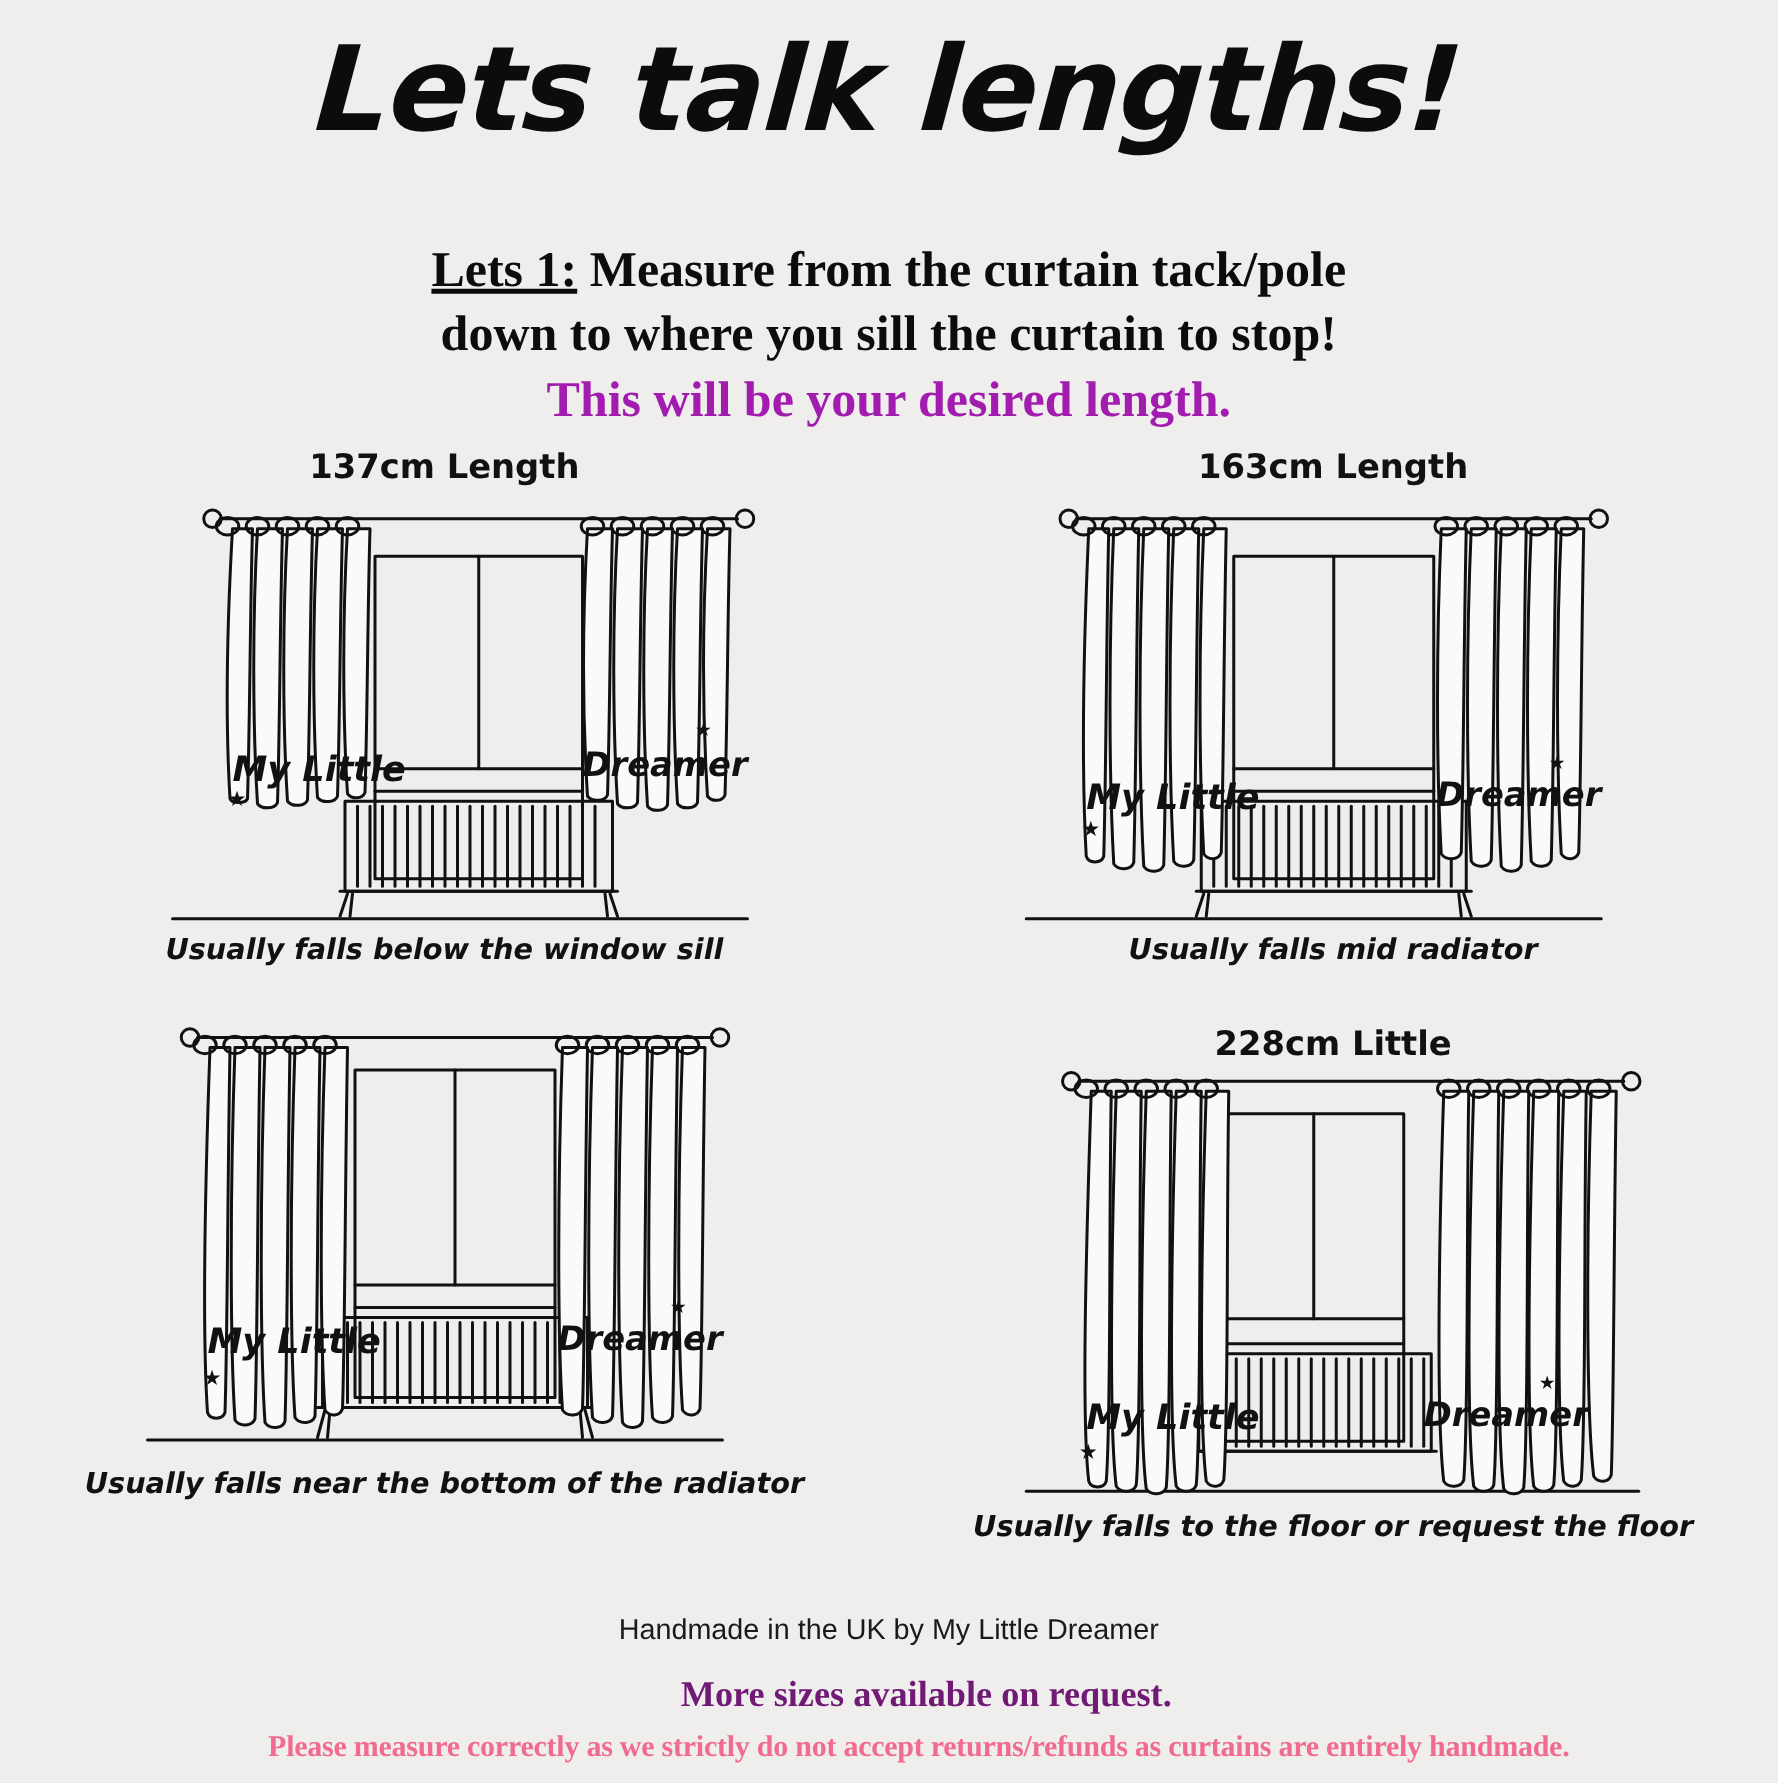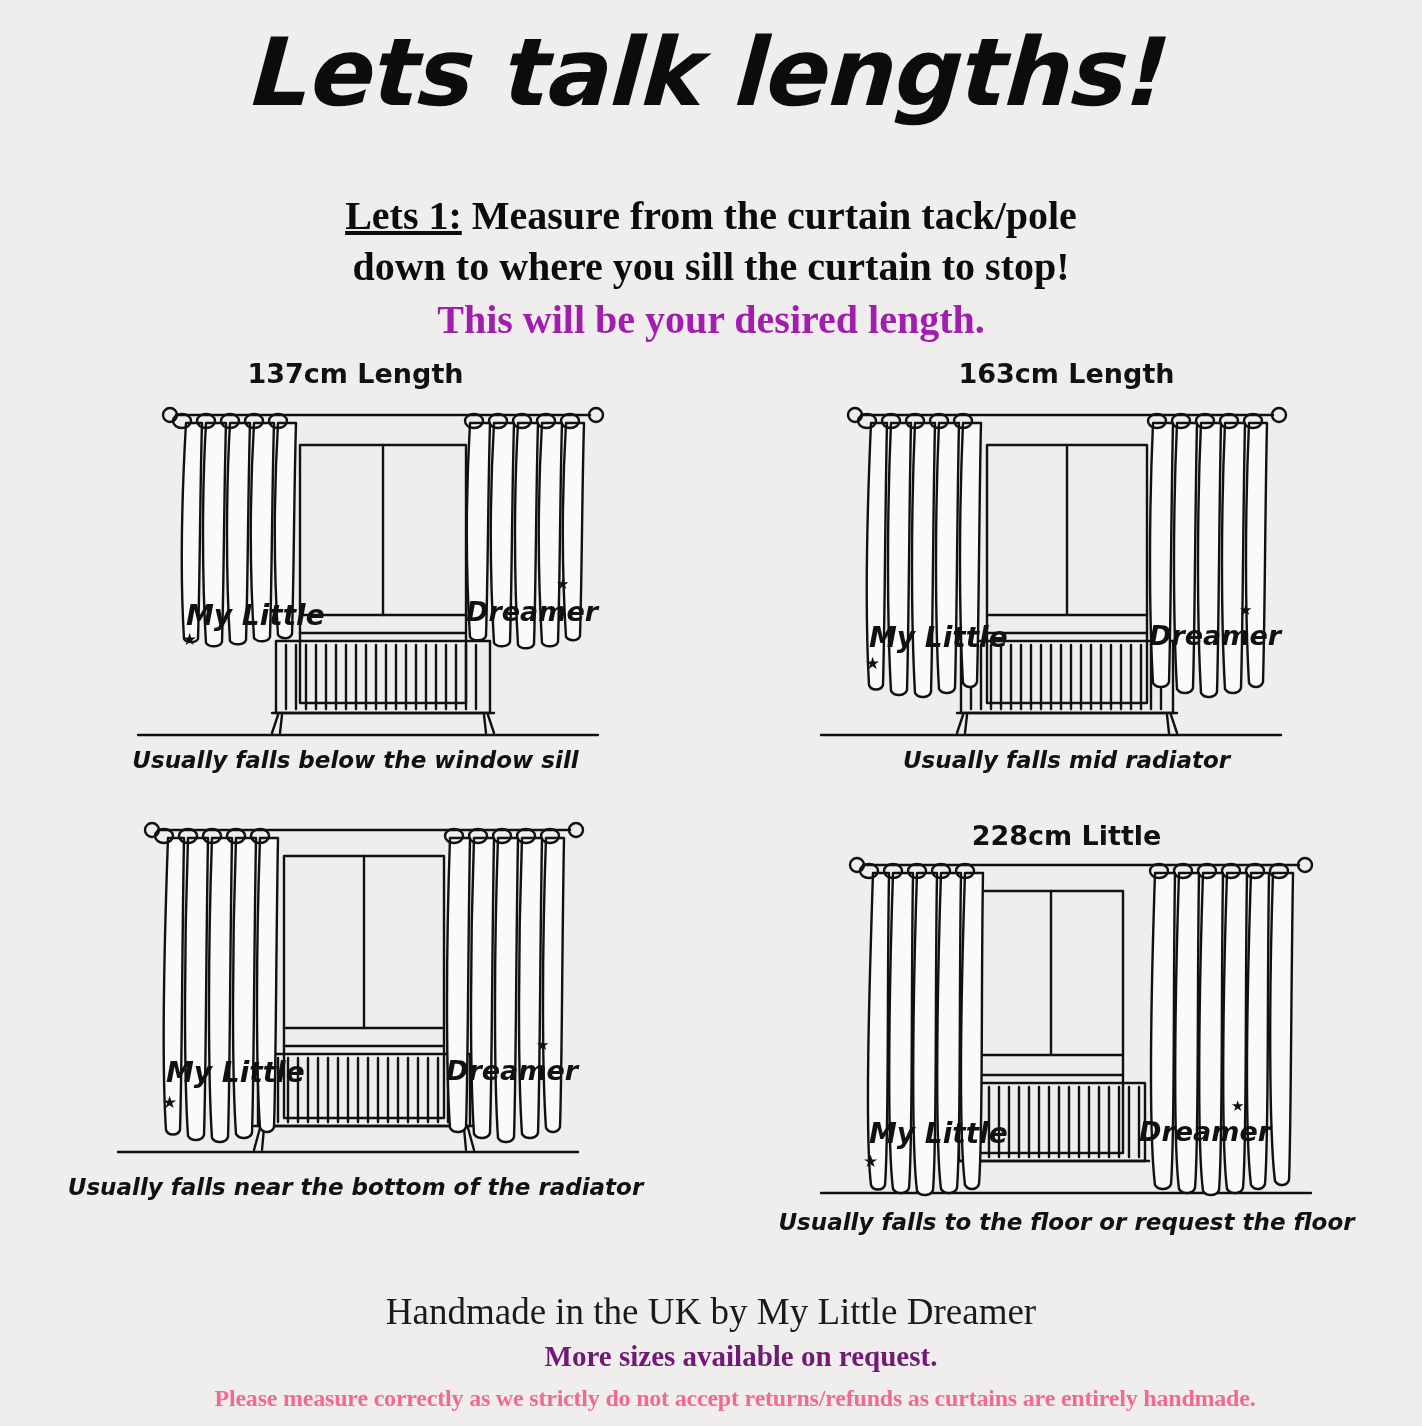--- a/index.html
+++ b/index.html
@@ -116,22 +116,22 @@
 
   
   .footer {
     position: absolute;
     left: 0;
     width: 100%;
     text-align: center;
   }
   .footer-handmade {
     top: 1290px;
-    font-family: Liberation Serif, serif;
-    font-size: 37px;
+    font-family: Liberation Sans, sans-serif;
+    font-size: 23px;
     color: #1a1a1a;
   }
   .footer-moresizes {
     top: 1340px;
     font-family: "Liberation Serif", serif;
     font-size: 29px;
     font-weight: bold;
     color: #701a75;
     padding-left: 30px;
   }

